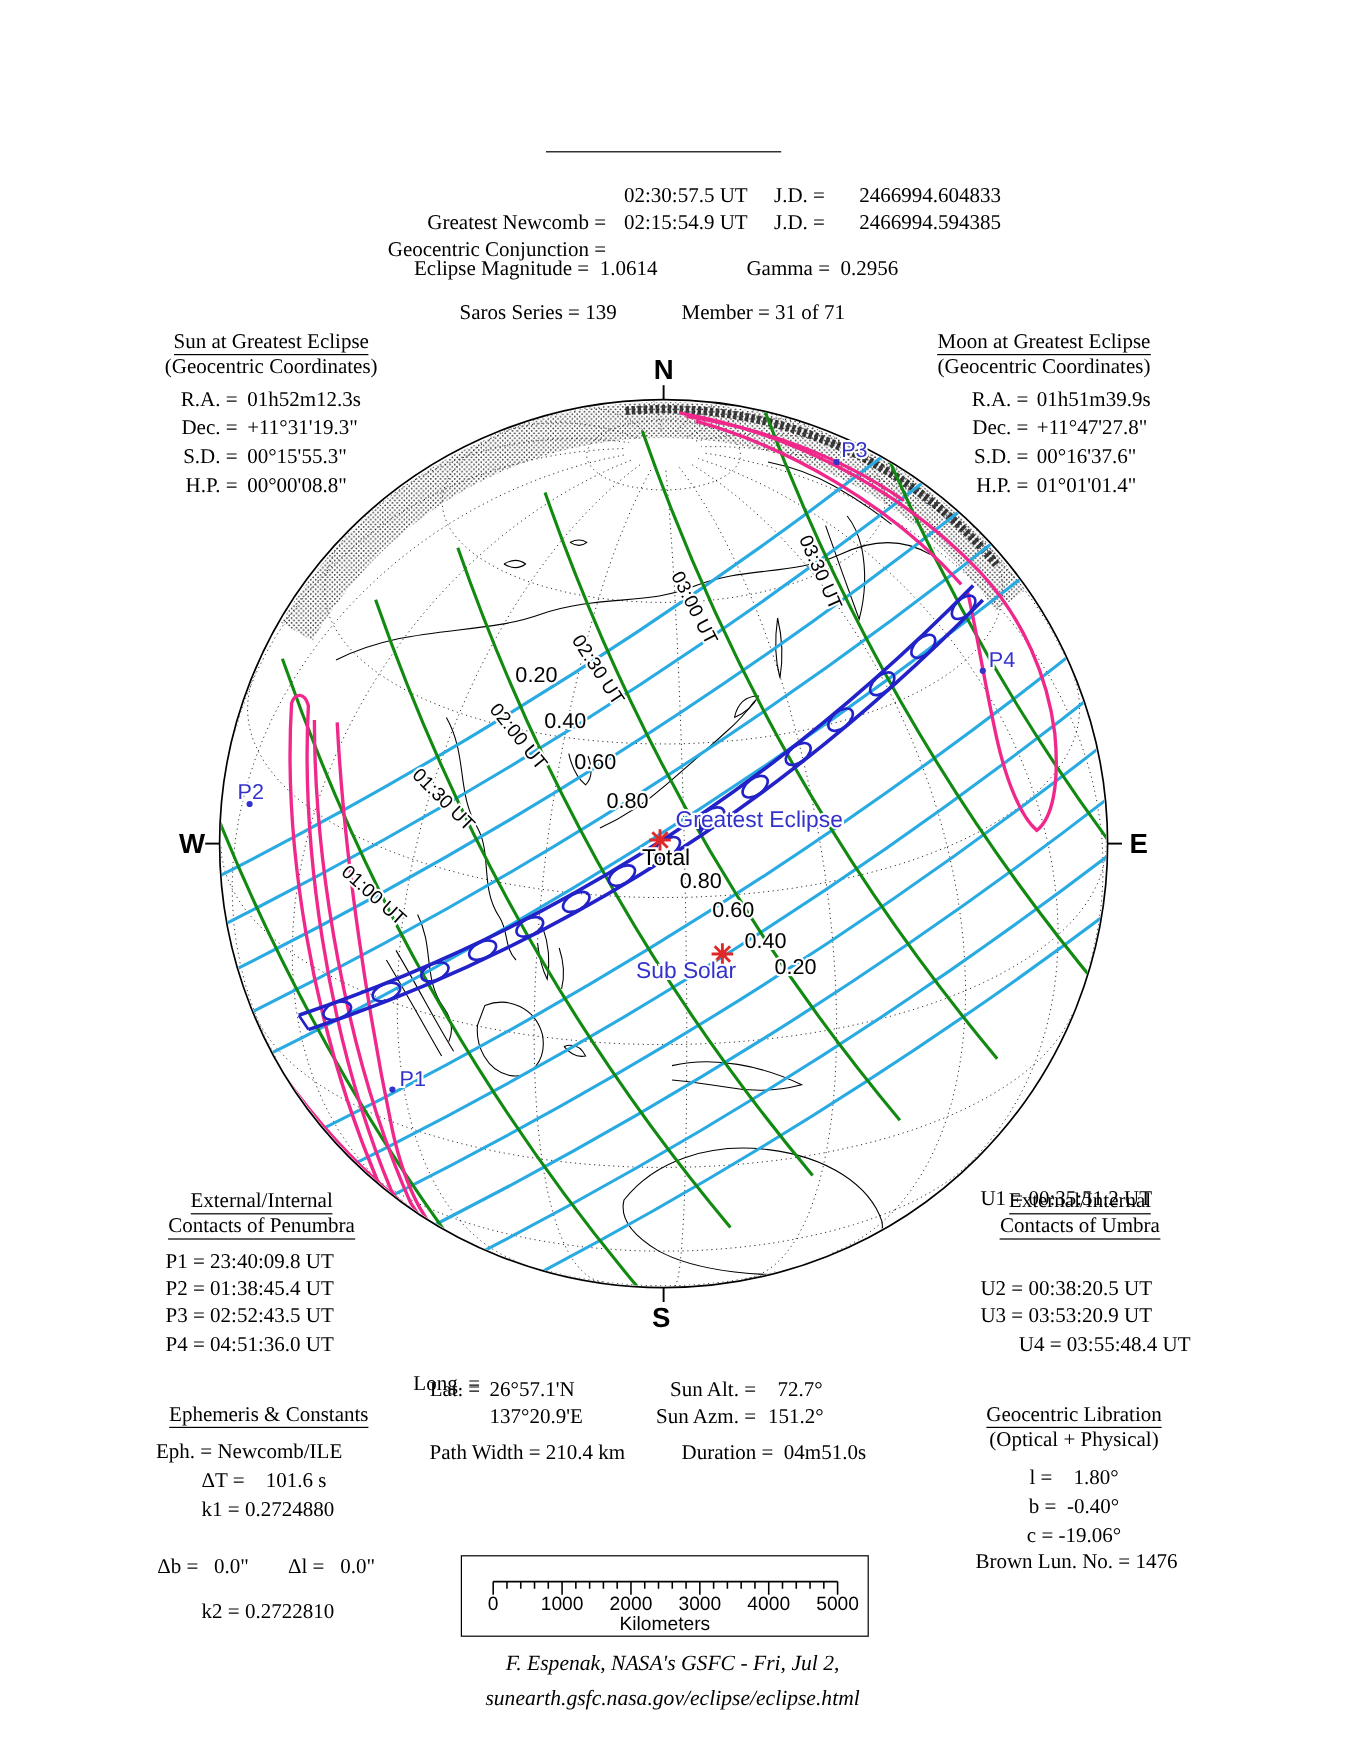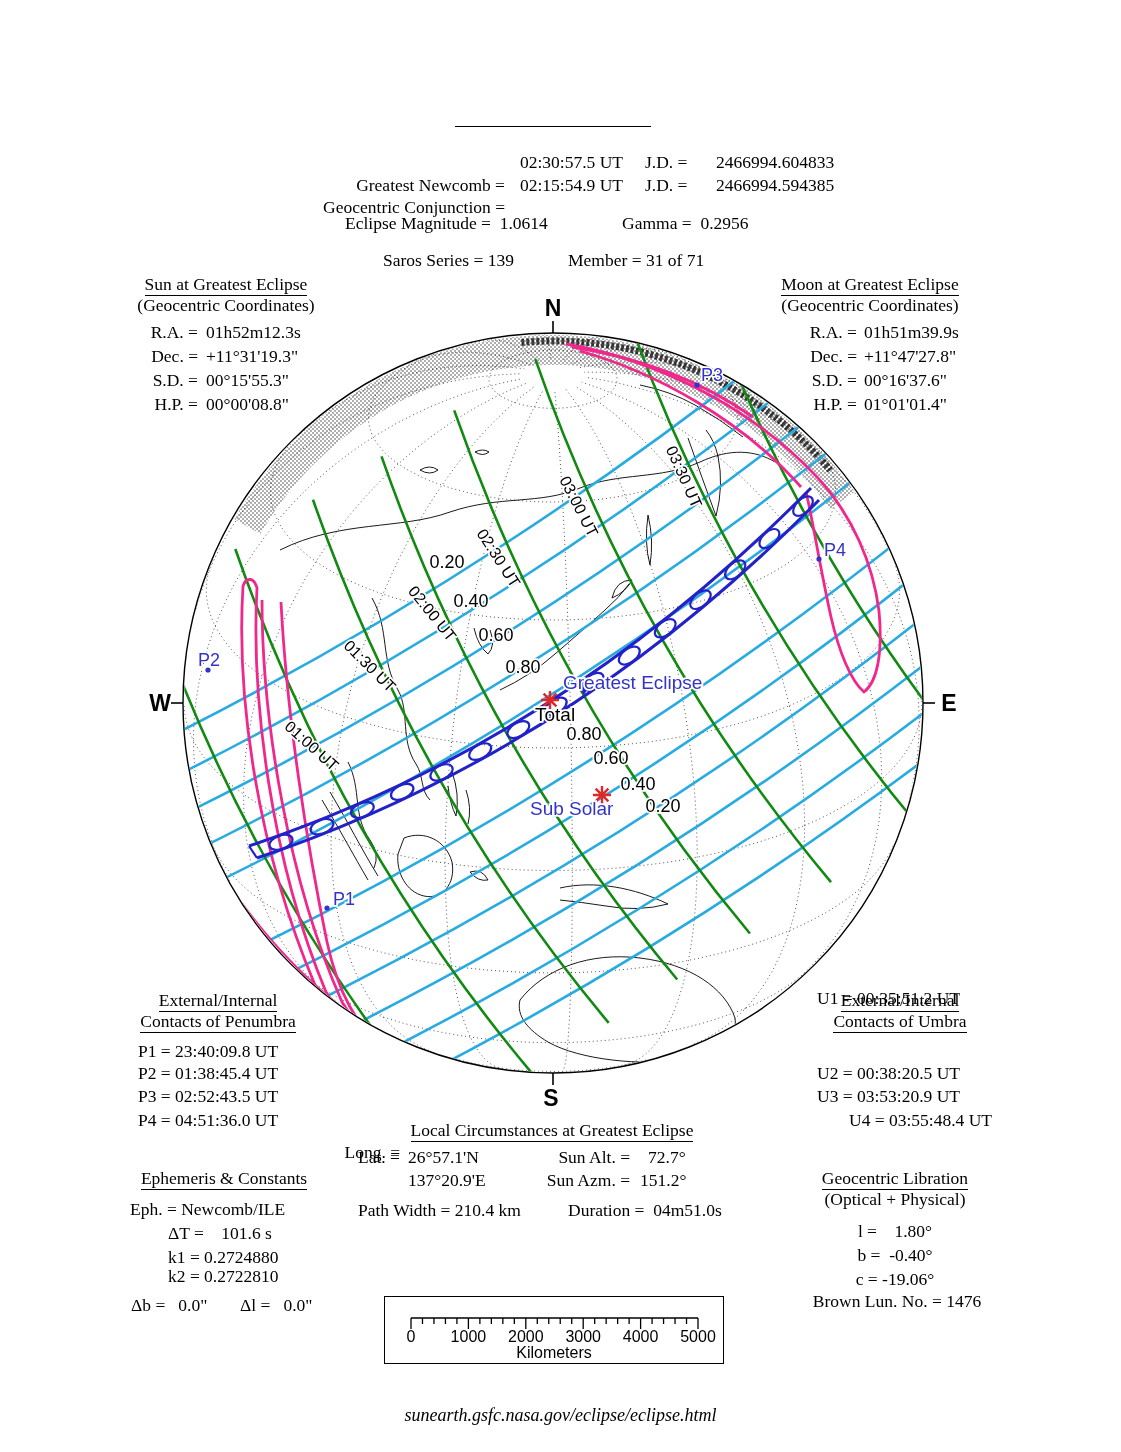--- a/index.html
+++ b/index.html
@@ -300,43 +300,43 @@
   <div class="abs body-text" style="left:138px;top:1086px;">P3 = 02:52:43.5 UT</div>
   <div class="abs body-text" style="left:138px;top:1110px;">P4 = 04:51:36.0 UT</div>
 
   <div class="abs body-text ctr" style="left:782px;top:990px;width:236px;"><span class="ul">External/Internal</span></div>
   <div class="abs body-text ctr" style="left:782px;top:1011px;width:236px;"><span class="ul">Contacts of Umbra</span></div>
   <div class="abs body-text" style="left:817px;top:988px;">U1 = 00:35:51.2 UT</div>
   <div class="abs body-text" style="left:817px;top:1063px;">U2 = 00:38:20.5 UT</div>
   <div class="abs body-text" style="left:817px;top:1086px;">U3 = 03:53:20.9 UT</div>
   <div class="abs body-text" style="left:817px;top:1110px;margin-left:32px;">U4 = 03:55:48.4 UT</div>
 
-  <div class="abs body-text ctr" style="left:352px;top:1120px;width:400px;"><span class="ul">Local Circumstances at Greatest Eclipse</span></div>
   <div class="abs body-text rgt" style="left:290px;top:1147px;width:110px;">Lat. =</div>
   <div class="abs body-text" style="left:408px;top:1147px;">26°57.1'N</div>
   <div class="abs body-text rgt" style="left:290px;top:1142px;width:110px;">Long. =</div>
   <div class="abs body-text" style="left:408px;top:1170px;">137°20.9'E</div>
   <div class="abs body-text rgt" style="left:530px;top:1147px;width:100px;">Sun Alt. =</div>
   <div class="abs body-text" style="left:648px;top:1147px;">72.7°</div>
   <div class="abs body-text rgt" style="left:530px;top:1170px;width:100px;">Sun Azm. =</div>
   <div class="abs body-text" style="left:640px;top:1170px;">151.2°</div>
   <div class="abs body-text" style="left:358px;top:1200px;">Path Width = 210.4 km</div>
   <div class="abs body-text" style="left:568px;top:1200px;">Duration =  04m51.0s</div>
 
   <div class="abs body-text ctr" style="left:104px;top:1168px;width:240px;"><span class="ul">Ephemeris &amp; Constants</span></div>
   <div class="abs body-text" style="left:130px;top:1199px;">Eph. = Newcomb/ILE</div>
   <div class="abs body-text" style="left:168px;top:1223px;">ΔT =    101.6 s</div>
   <div class="abs body-text" style="left:168px;top:1247px;">k1 = 0.2724880</div>
-  <div class="abs body-text" style="left:168px;top:1266px;">k2 = 0.2722810</div>
+  <div class="abs body-text" style="left:168px;top:1332px;">k2 = 0.2722810</div>
   <div class="abs body-text" style="left:131px;top:1295px;">Δb =   0.0"</div>
   <div class="abs body-text" style="left:240px;top:1295px;">Δl =   0.0"</div>
 
   <div class="abs body-text ctr" style="left:775px;top:1168px;width:240px;"><span class="ul">Geocentric Libration</span></div>
   <div class="abs body-text ctr" style="left:775px;top:1189px;width:240px;">(Optical + Physical)</div>
   <div class="abs body-text ctr" style="left:790px;top:1221px;width:210px;">l =    1.80°</div>
   <div class="abs body-text ctr" style="left:790px;top:1245px;width:210px;">b =  -0.40°</div>
   <div class="abs body-text ctr" style="left:790px;top:1269px;width:210px;">c = -19.06°</div>
   <div class="abs body-text ctr" style="left:777px;top:1291px;width:240px;">Brown Lun. No. = 1476</div>
 
   <div class="scalebox"></div>
 
+  <div class="abs italic ctr" style="left:0;right:0;top:1376px;">F. Espenak, NASA's GSFC - Fri, Jul 2,</div>
   <div class="abs italic ctr" style="left:0;right:0;top:1405px;">sunearth.gsfc.nasa.gov/eclipse/eclipse.html</div>
 </div>
 
 </body></html>

